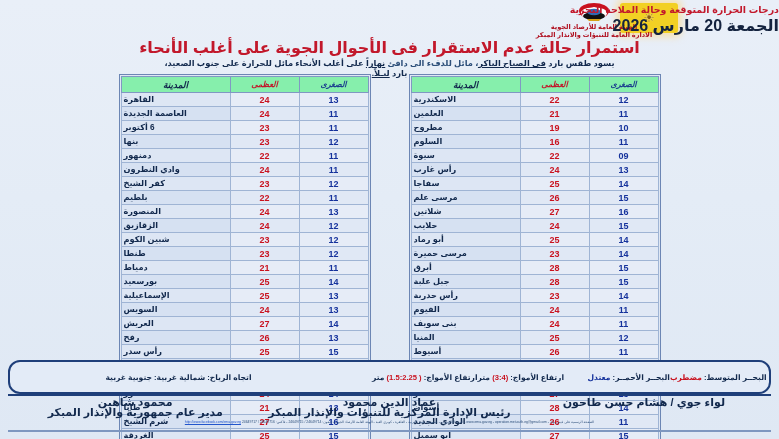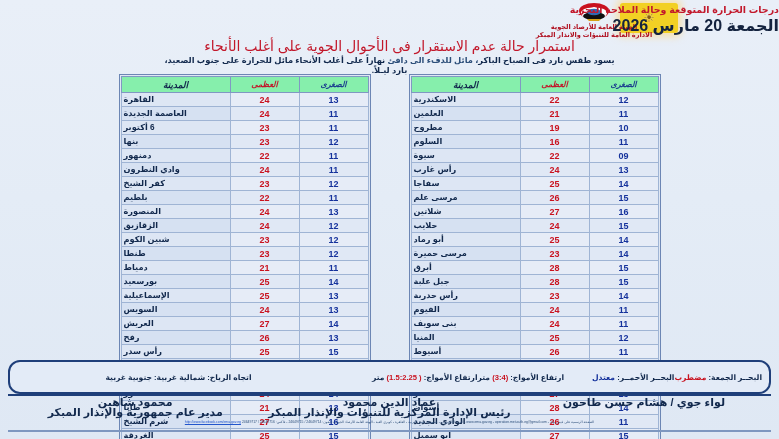--- a/index.html
+++ b/index.html
@@ -58,28 +58,28 @@
   .title-main{
     color:#14233f;font-weight:bold;font-size:16px;
     letter-spacing:.3px;
   }
 
   
   .summary{
     text-align:center;margin-top:2px;
   }
   .summary-head{
-    color:#c2182b;font-weight:normal;font-size:14px;
+    color:#c2182b;font-weight:bold;font-size:16px;
     letter-spacing:.2px;
   }
   .summary-body{
     color:#12294d;font-weight:bold;font-size:8.3px;
     line-height:10px;margin-top:1px;padding:0 60px;
   }
-  .summary-body .u{}
+  .summary-body .u{text-decoration:underline;}
   .summary-body .gy{color:#2d4f7a;}
 
   
   .tables{
     position:absolute;top:74px;left:0;right:0;
     display:flex;justify-content:center;gap:38px;
   }
   .tbl-wrap{
     border:1px solid #6c86b4;
     background:#dfe7f4;
@@ -479,21 +479,21 @@
             </tr>
           </tbody>
       </table>
     </div>
   </div>
 
   <div class="sea-box">
 
     <div class="sea-col sea-names">
       <div class="row">
-        <span>البحــر الجمعة:</span>
+        <span>البحــر المتوسط:</span>
         <span class="v-red">مضطرب</span>
       </div>
       <div class="row">
         <span>البحــر الأحمــر:</span>
         <span class="v-blue">معتدل</span>
       </div>
     </div>
 
     <div class="sea-col sea-waves">
       <div class="row">

